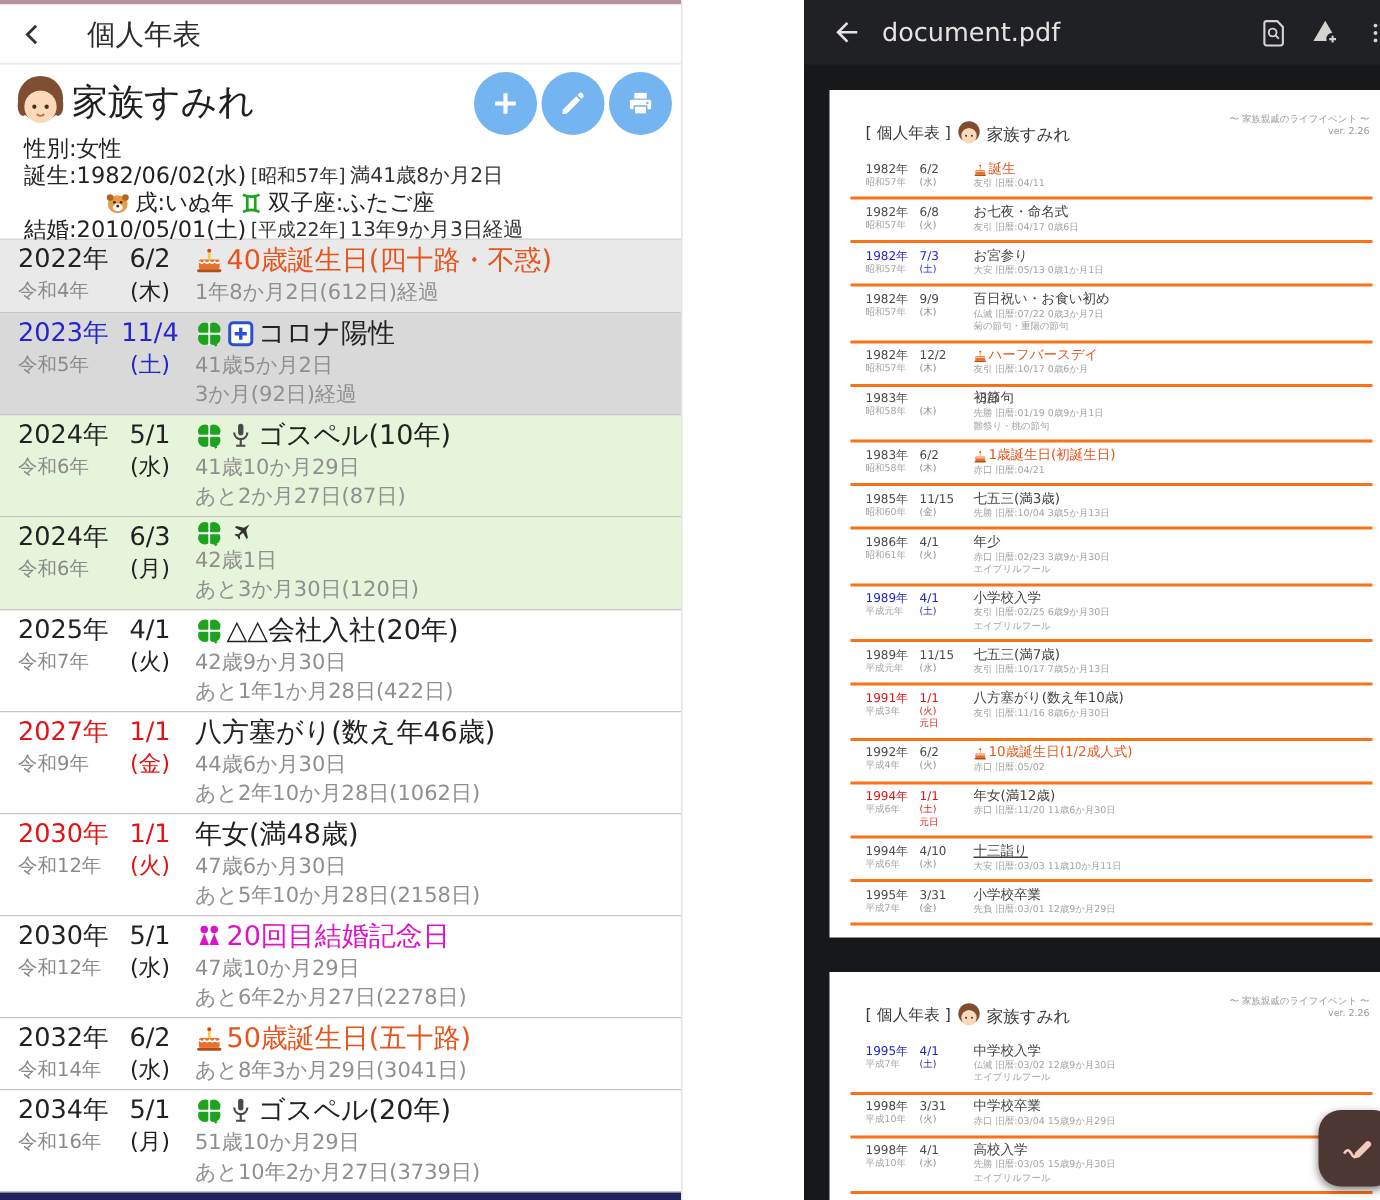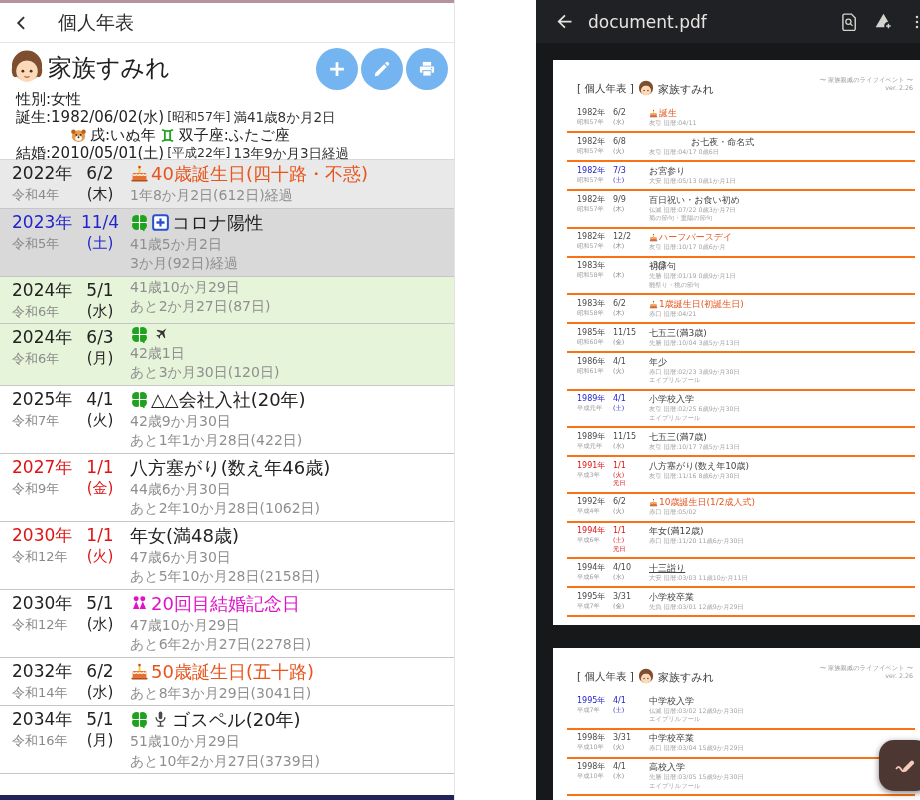--- a/index.html
+++ b/index.html
@@ -250,20 +250,40 @@
         <div class="erow" style="background: rgb(230, 244, 218);">
           <div class="col-year">
             <div class="y-main" style="color: rgb(34, 34, 34);">2024年</div>
             <div class="y-era">令和6年</div>
           </div>
           <div class="col-date">
             <div class="d-main" style="color: rgb(34, 34, 34);">5/1</div>
             <div class="d-dow" style="color: rgb(34, 34, 34);">(水)</div>
           </div>
           <div class="col-body">
+            <div class="etitle">
+              <span class="ic">
+                <svg viewBox="0 0 16 16">
+                  <circle cx="5.5" cy="5.5" r="3.8" fill="#1fa31f"></circle>
+                  <circle cx="10.5" cy="5.5" r="3.8" fill="#1fa31f"></circle>
+                  <circle cx="5.5" cy="10.5" r="3.8" fill="#1fa31f"></circle>
+                  <circle cx="10.5" cy="10.5" r="3.8" fill="#1fa31f"></circle>
+                  <path d="M8 1.5 V14.5 M1.5 8 H14.5" stroke="#fff" stroke-width="1"></path>
+                  <path d="M9 10 L12 15" stroke="#1fa31f" stroke-width="1.4"></path>
+                </svg>
+              </span>
+              <span class="ic">
+                <svg viewBox="0 0 16 16">
+                  <rect x="6.5" y="1.2" width="3" height="6.6" rx="1.5" fill="#4a4a4a"></rect>
+                  <path d="M4.3 6.2 a3.7 3.7 0 0 0 7.4 0" fill="none" stroke="#4a4a4a" stroke-width="1.2"></path>
+                  <path d="M8 9.9 V13 M5.4 13.6 H10.6" stroke="#4a4a4a" stroke-width="1.2"></path>
+                </svg>
+              </span>
+              <span style="color: rgb(34, 34, 34);">ゴスペル(10年)</span>
+            </div>
             <div class="edetail">41歳10か月29日</div>
             <div class="edetail">あと2か月27日(87日)</div>
           </div>
         </div>
         <div class="erow" style="background: rgb(230, 244, 218);">
           <div class="col-year">
             <div class="y-main" style="color: rgb(34, 34, 34);">2024年</div>
             <div class="y-era">令和6年</div>
           </div>
           <div class="col-date">
@@ -529,21 +549,21 @@
               <div class="pcol-year">
                 <div class="py" style="color: rgb(74, 74, 74);">1982年</div>
                 <div class="pe">昭和57年</div>
               </div>
               <div class="pcol-date">
                 <div class="pd" style="color: rgb(74, 74, 74);">6/8</div>
                 <div class="pw" style="color: rgb(138, 138, 138);">(火)</div>
               </div>
               <div class="pcol-body">
                 <div class="ptitle">
-                  <span style="color: rgb(67, 67, 67); margin-left: 42px;">お七夜・命名式</span>
+                  <span style="color: rgb(67, 67, 67);">お七夜・命名式</span>
                 </div>
                 <div class="pdetail">友引 旧暦:04/17 0歳6日</div>
               </div>
             </div>
             <div class="prow">
               <div class="pcol-year">
                 <div class="py" style="color: rgb(36, 36, 204);">1982年</div>
                 <div class="pe">昭和57年</div>
               </div>
               <div class="pcol-date">

